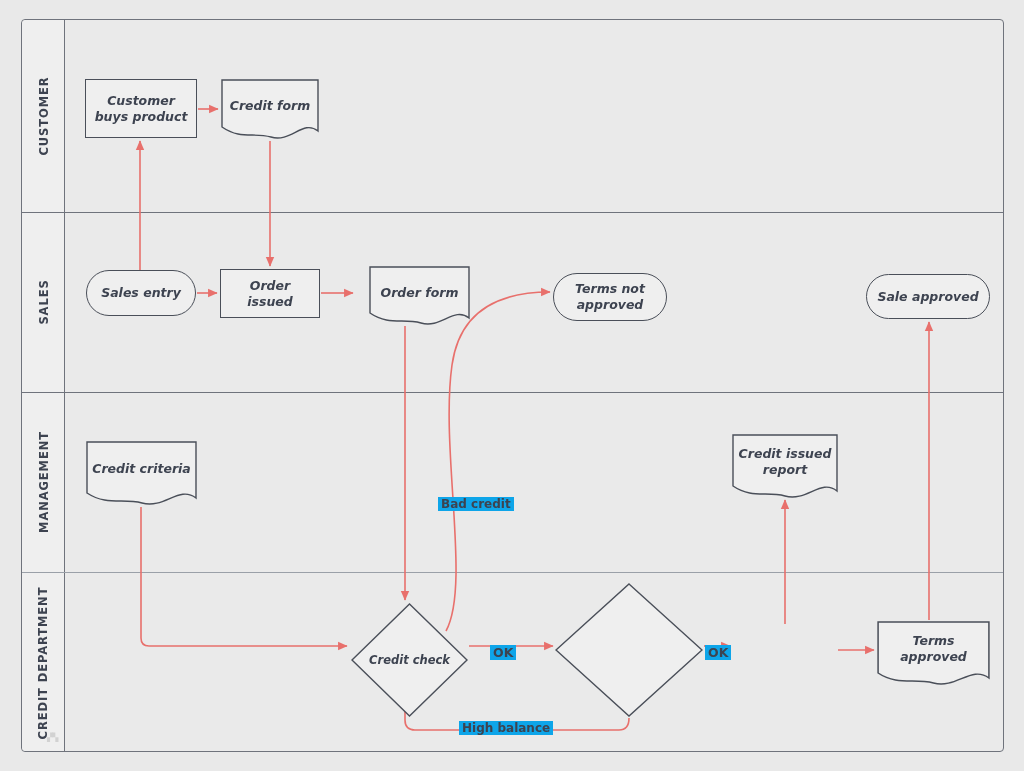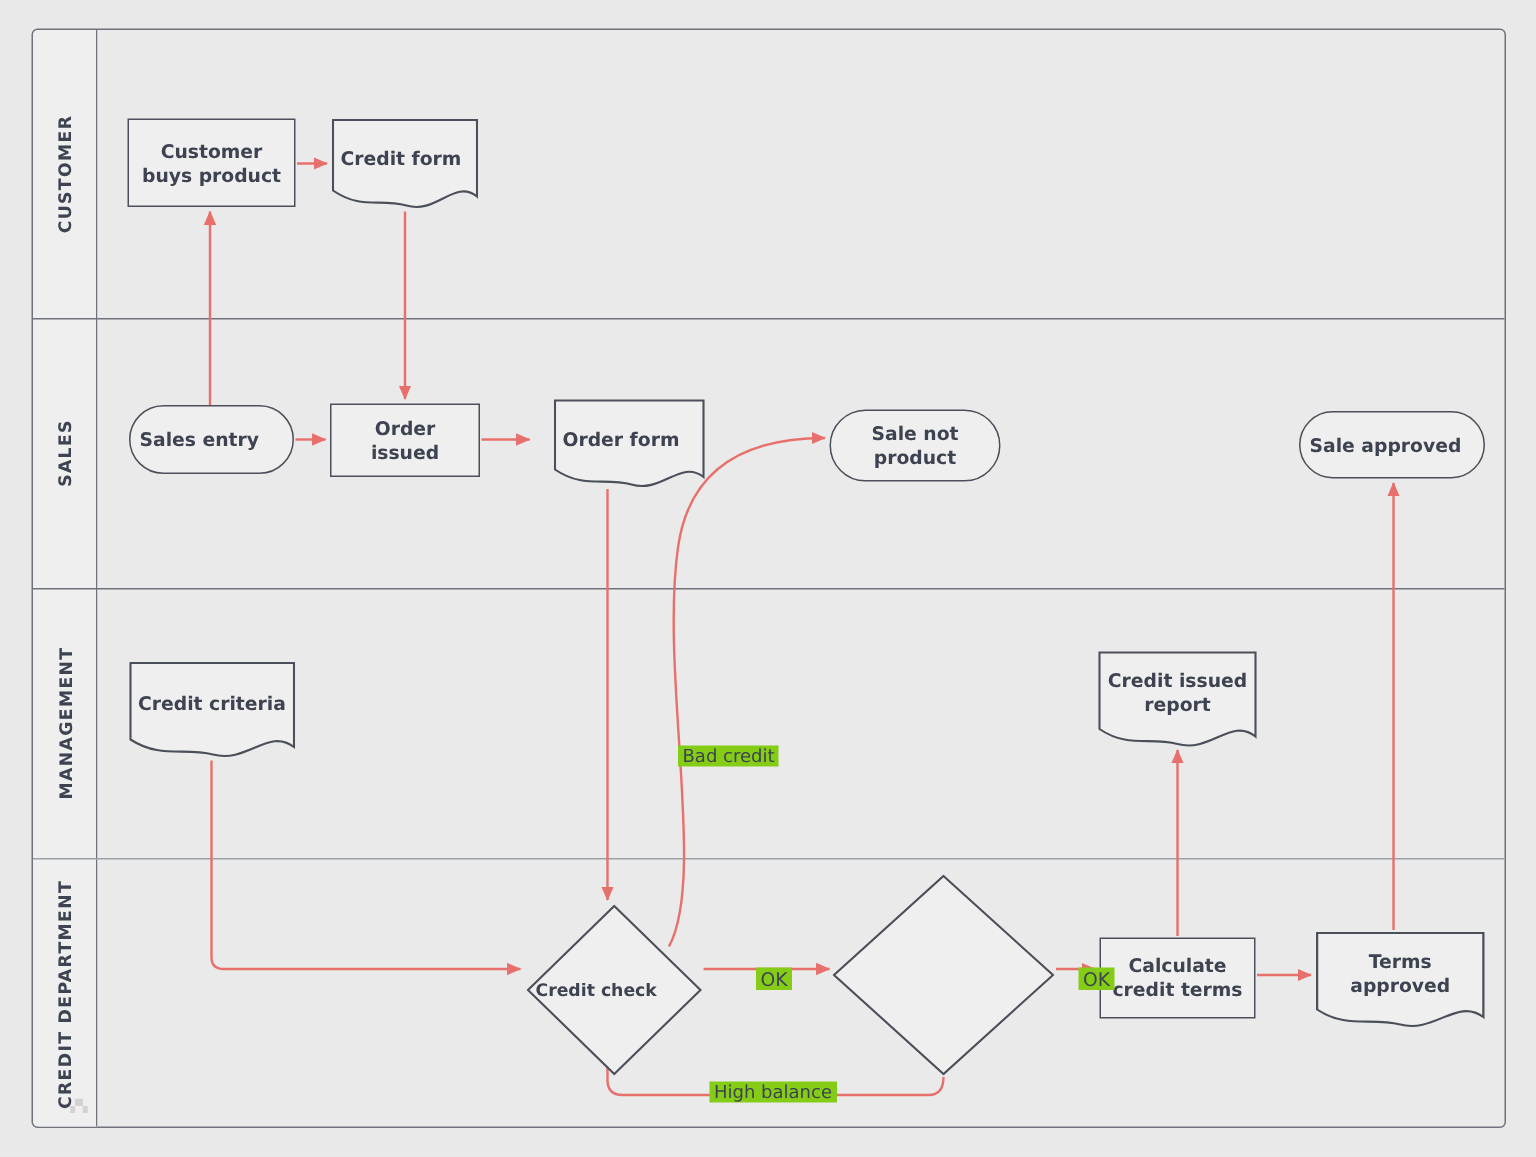--- a/index.html
+++ b/index.html
@@ -66,27 +66,28 @@
     color: #3d4350;
     font-family: "DejaVu Sans", "Liberation Sans", sans-serif;
   }
 
   
   .node {
     position: absolute;
     box-sizing: border-box;
     display: flex;
     align-items: center;
-    justify-content: flex-start;
+    justify-content: center;
     text-align: center;
     color: #3d4350;
     font-size: 12.5px;
     font-weight: 700;
     line-height: 1.25;
     z-index: 6;
+    font-style: italic;
   }
   .node .txt { padding: 0 6px; }
 
   .process {
     background: #efefef;
     border: 1.3px solid #4a4f59;
   }
   .terminator {
     background: #efefef;
     border: 1.3px solid #4a4f59;
@@ -100,26 +101,25 @@
 
   .decision { background: transparent; border: none; }
   .decision svg { position: absolute; left: 0; top: 0; width: 100%; height: 100%; z-index: -1; }
   .decision .txt { position: relative; z-index: 1; font-size: 11.5px; }
 
   
   .conn-label {
     position: absolute;
     color: #3d4350;
     font-size: 12px;
-    font-weight: 400;
-    background: #84cc16;
+    font-weight: 700;
+    background: #0ea5e9;
     padding: 0 3px;
     white-space: nowrap;
     z-index: 7;
-    margin-left: 14px;
   }
   .conn-label.ok { font-size: 12.5px; }
 
   #edges {
     position: absolute;
     left: 0; top: 0;
     width: 983px;
     height: 733px;
     z-index: 3;
     pointer-events: none;
@@ -222,21 +222,21 @@
     </div>
 
     <div class="node docshape" style="left:347px;top:246px;width:101px;height:61px">
       <svg viewBox="0 0 101 61" preserveAspectRatio="none">
         <path d="M1,1 L100,1 L100,52 C85,40 72,63 52,57 C34,52 20,60 1,47 Z" fill="#efefef" stroke="#4a4f59" stroke-width="1.4"></path>
       </svg>
       <div class="txt" style="margin-bottom:8px">Order form</div>
     </div>
 
     <div class="node terminator" style="left:531px;top:253px;width:114px;height:48px">
-      <div class="txt">Sale not product</div>
+      <div class="txt">Terms not approved</div>
     </div>
 
     <div class="node terminator" style="left:844px;top:254px;width:124px;height:45px">
       <div class="txt">Sale approved</div>
     </div>
 
     <div class="node docshape" style="left:64px;top:421px;width:111px;height:66px">
       <svg viewBox="0 0 111 66" preserveAspectRatio="none">
         <path d="M1,1 L110,1 L110,57 C93,44 79,68 56,62 C37,57 21,65 1,52 Z" fill="#efefef" stroke="#4a4f59" stroke-width="1.4"></path>
       </svg>
@@ -256,23 +256,20 @@
       </svg>
       <div class="txt">Credit check</div>
     </div>
 
     <div class="node decision" style="left:533px;top:563px;width:148px;height:134px">
       <svg viewBox="0 0 148 134" preserveAspectRatio="none">
         <path d="M74,1 L147,67 L74,133 L1,67 Z" fill="#efefef" stroke="#4a4f59" stroke-width="1.4"></path>
       </svg>
     </div>
 
-    <div class="node process" style="left:711px;top:605px;width:104px;height:54px">
-      <div class="txt">Calculate credit terms</div>
-    </div>
 
     <div class="node docshape" style="left:855px;top:601px;width:113px;height:66px">
       <svg viewBox="0 0 104 66" preserveAspectRatio="none">
         <path d="M1,1 L103,1 L103,57 C87,44 73,68 52,62 C34,57 19,65 1,52 Z" fill="#efefef" stroke="#4a4f59" stroke-width="1.4"></path>
       </svg>
       <div class="txt" style="margin-bottom:10px">Terms approved</div>
     </div>
 
     <div class="conn-label" style="left:416px;top:477px">Bad credit</div>
     <div class="conn-label ok" style="left:468px;top:625px">OK</div>

